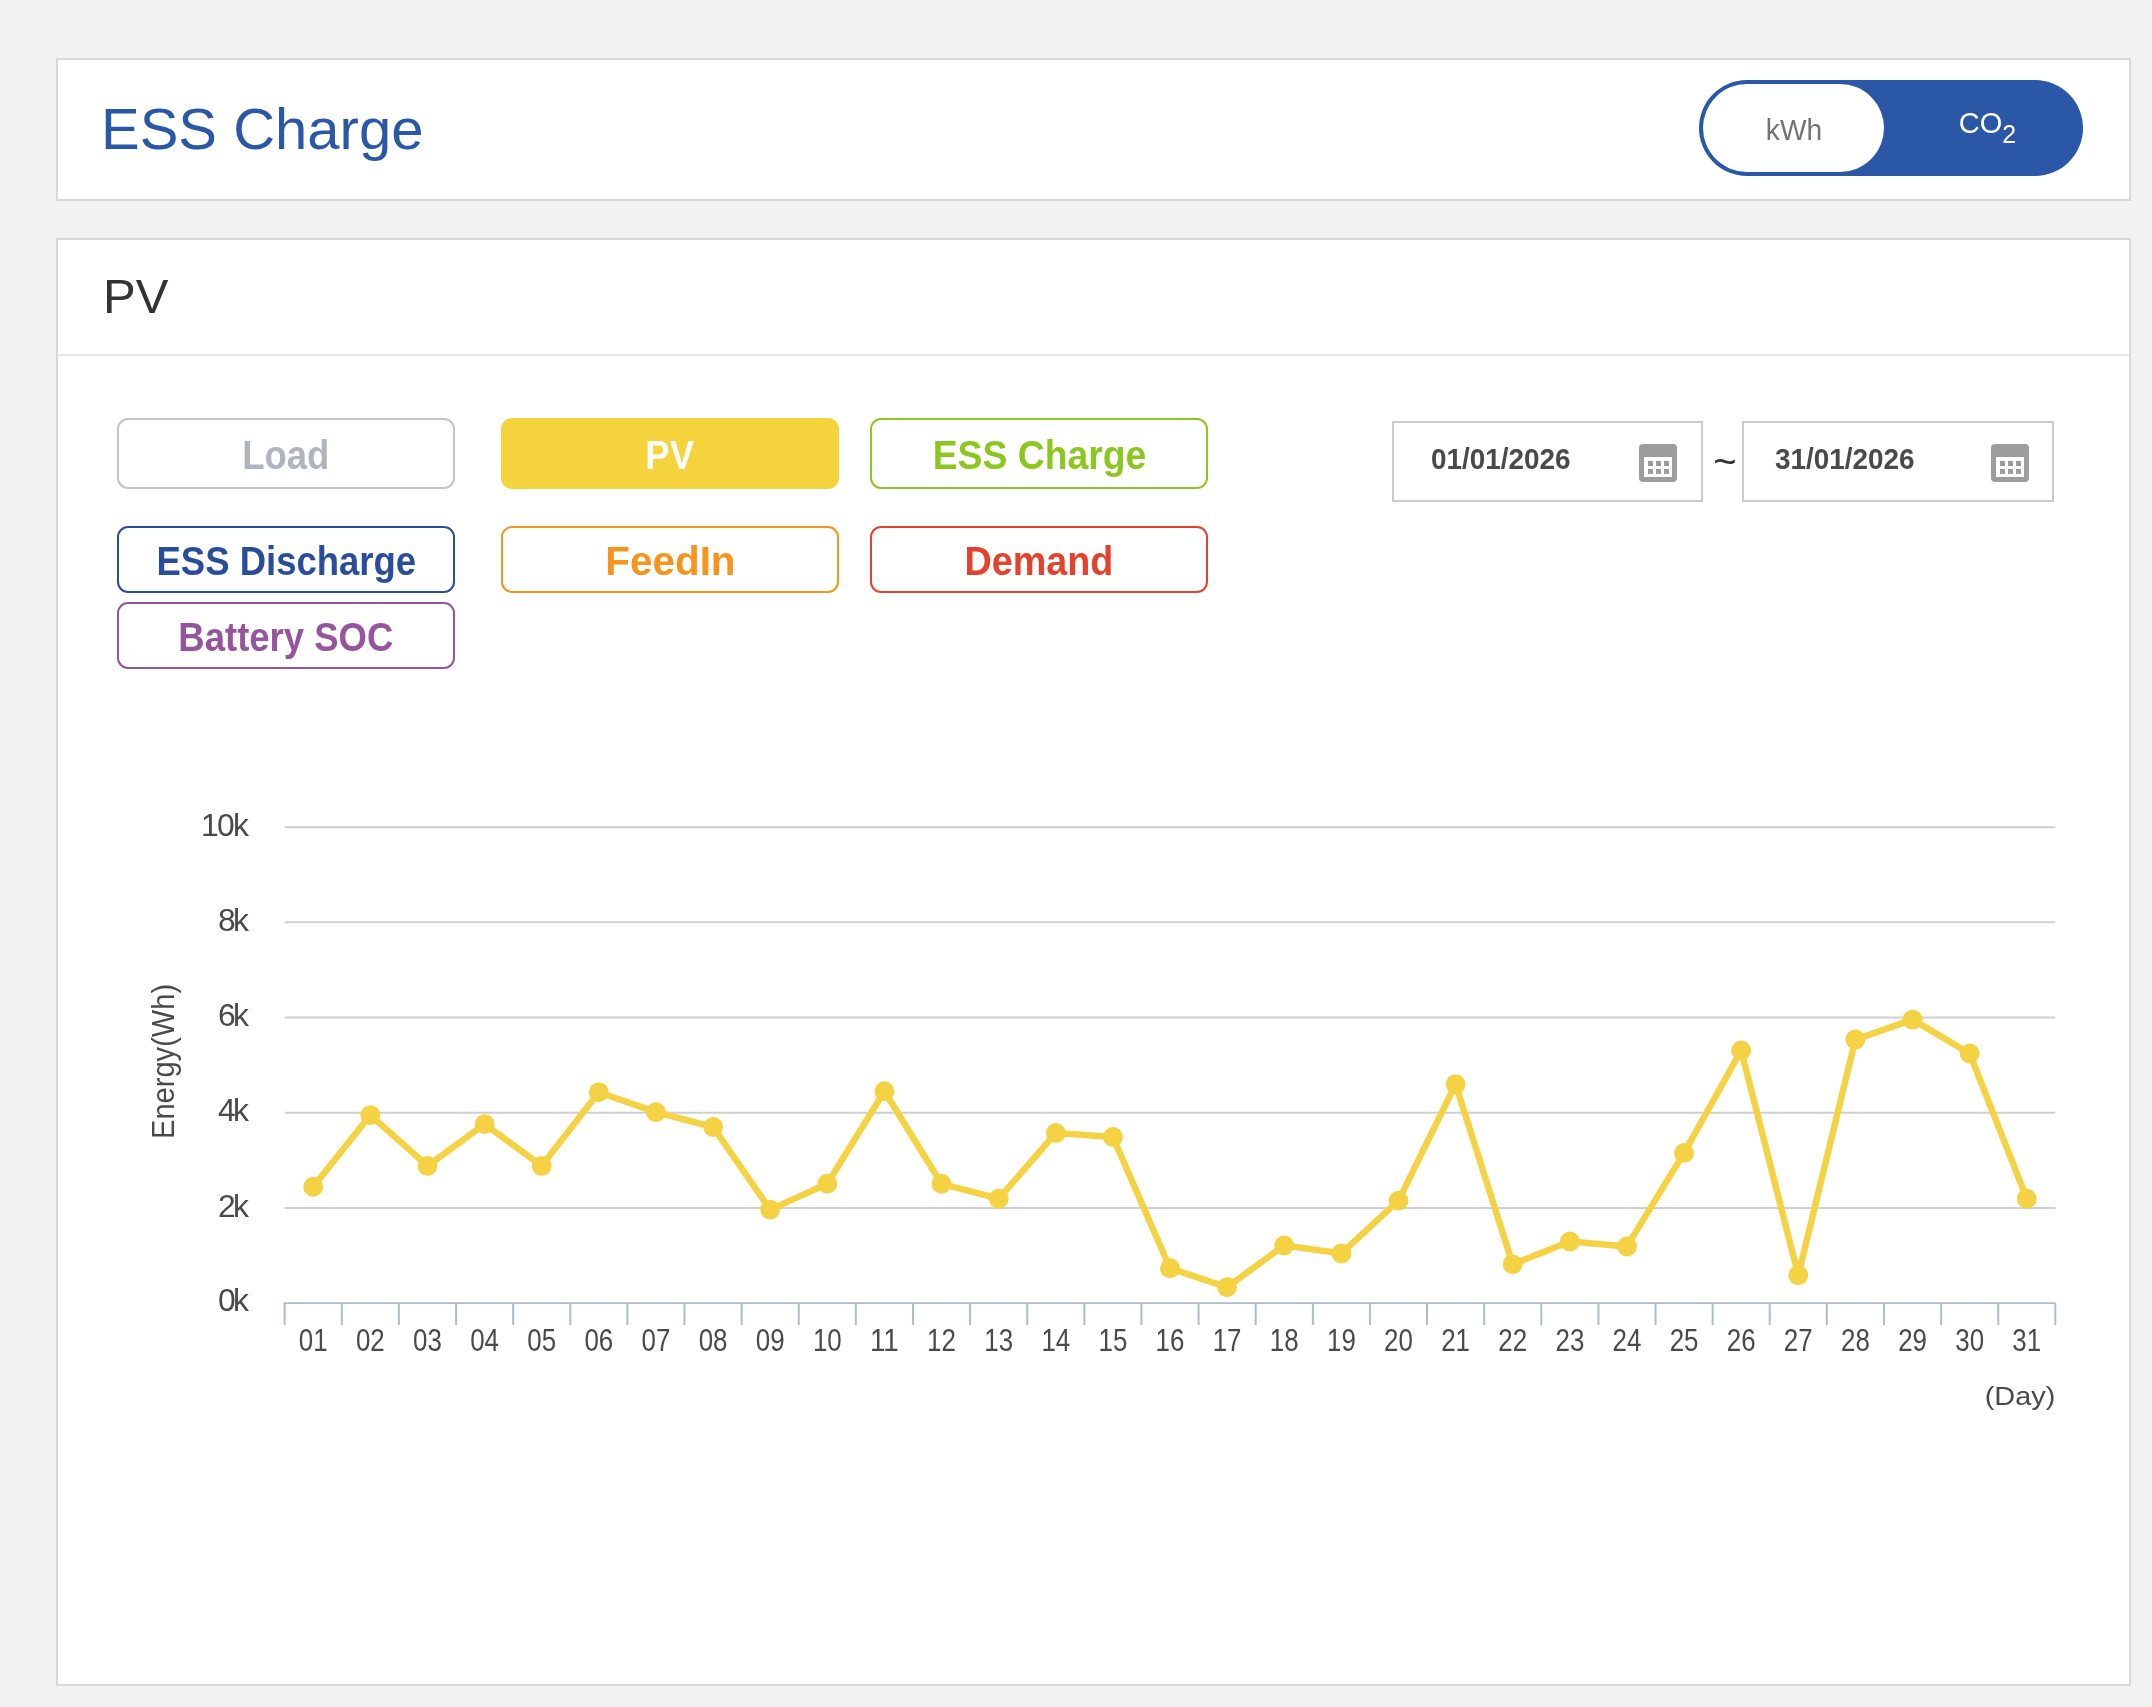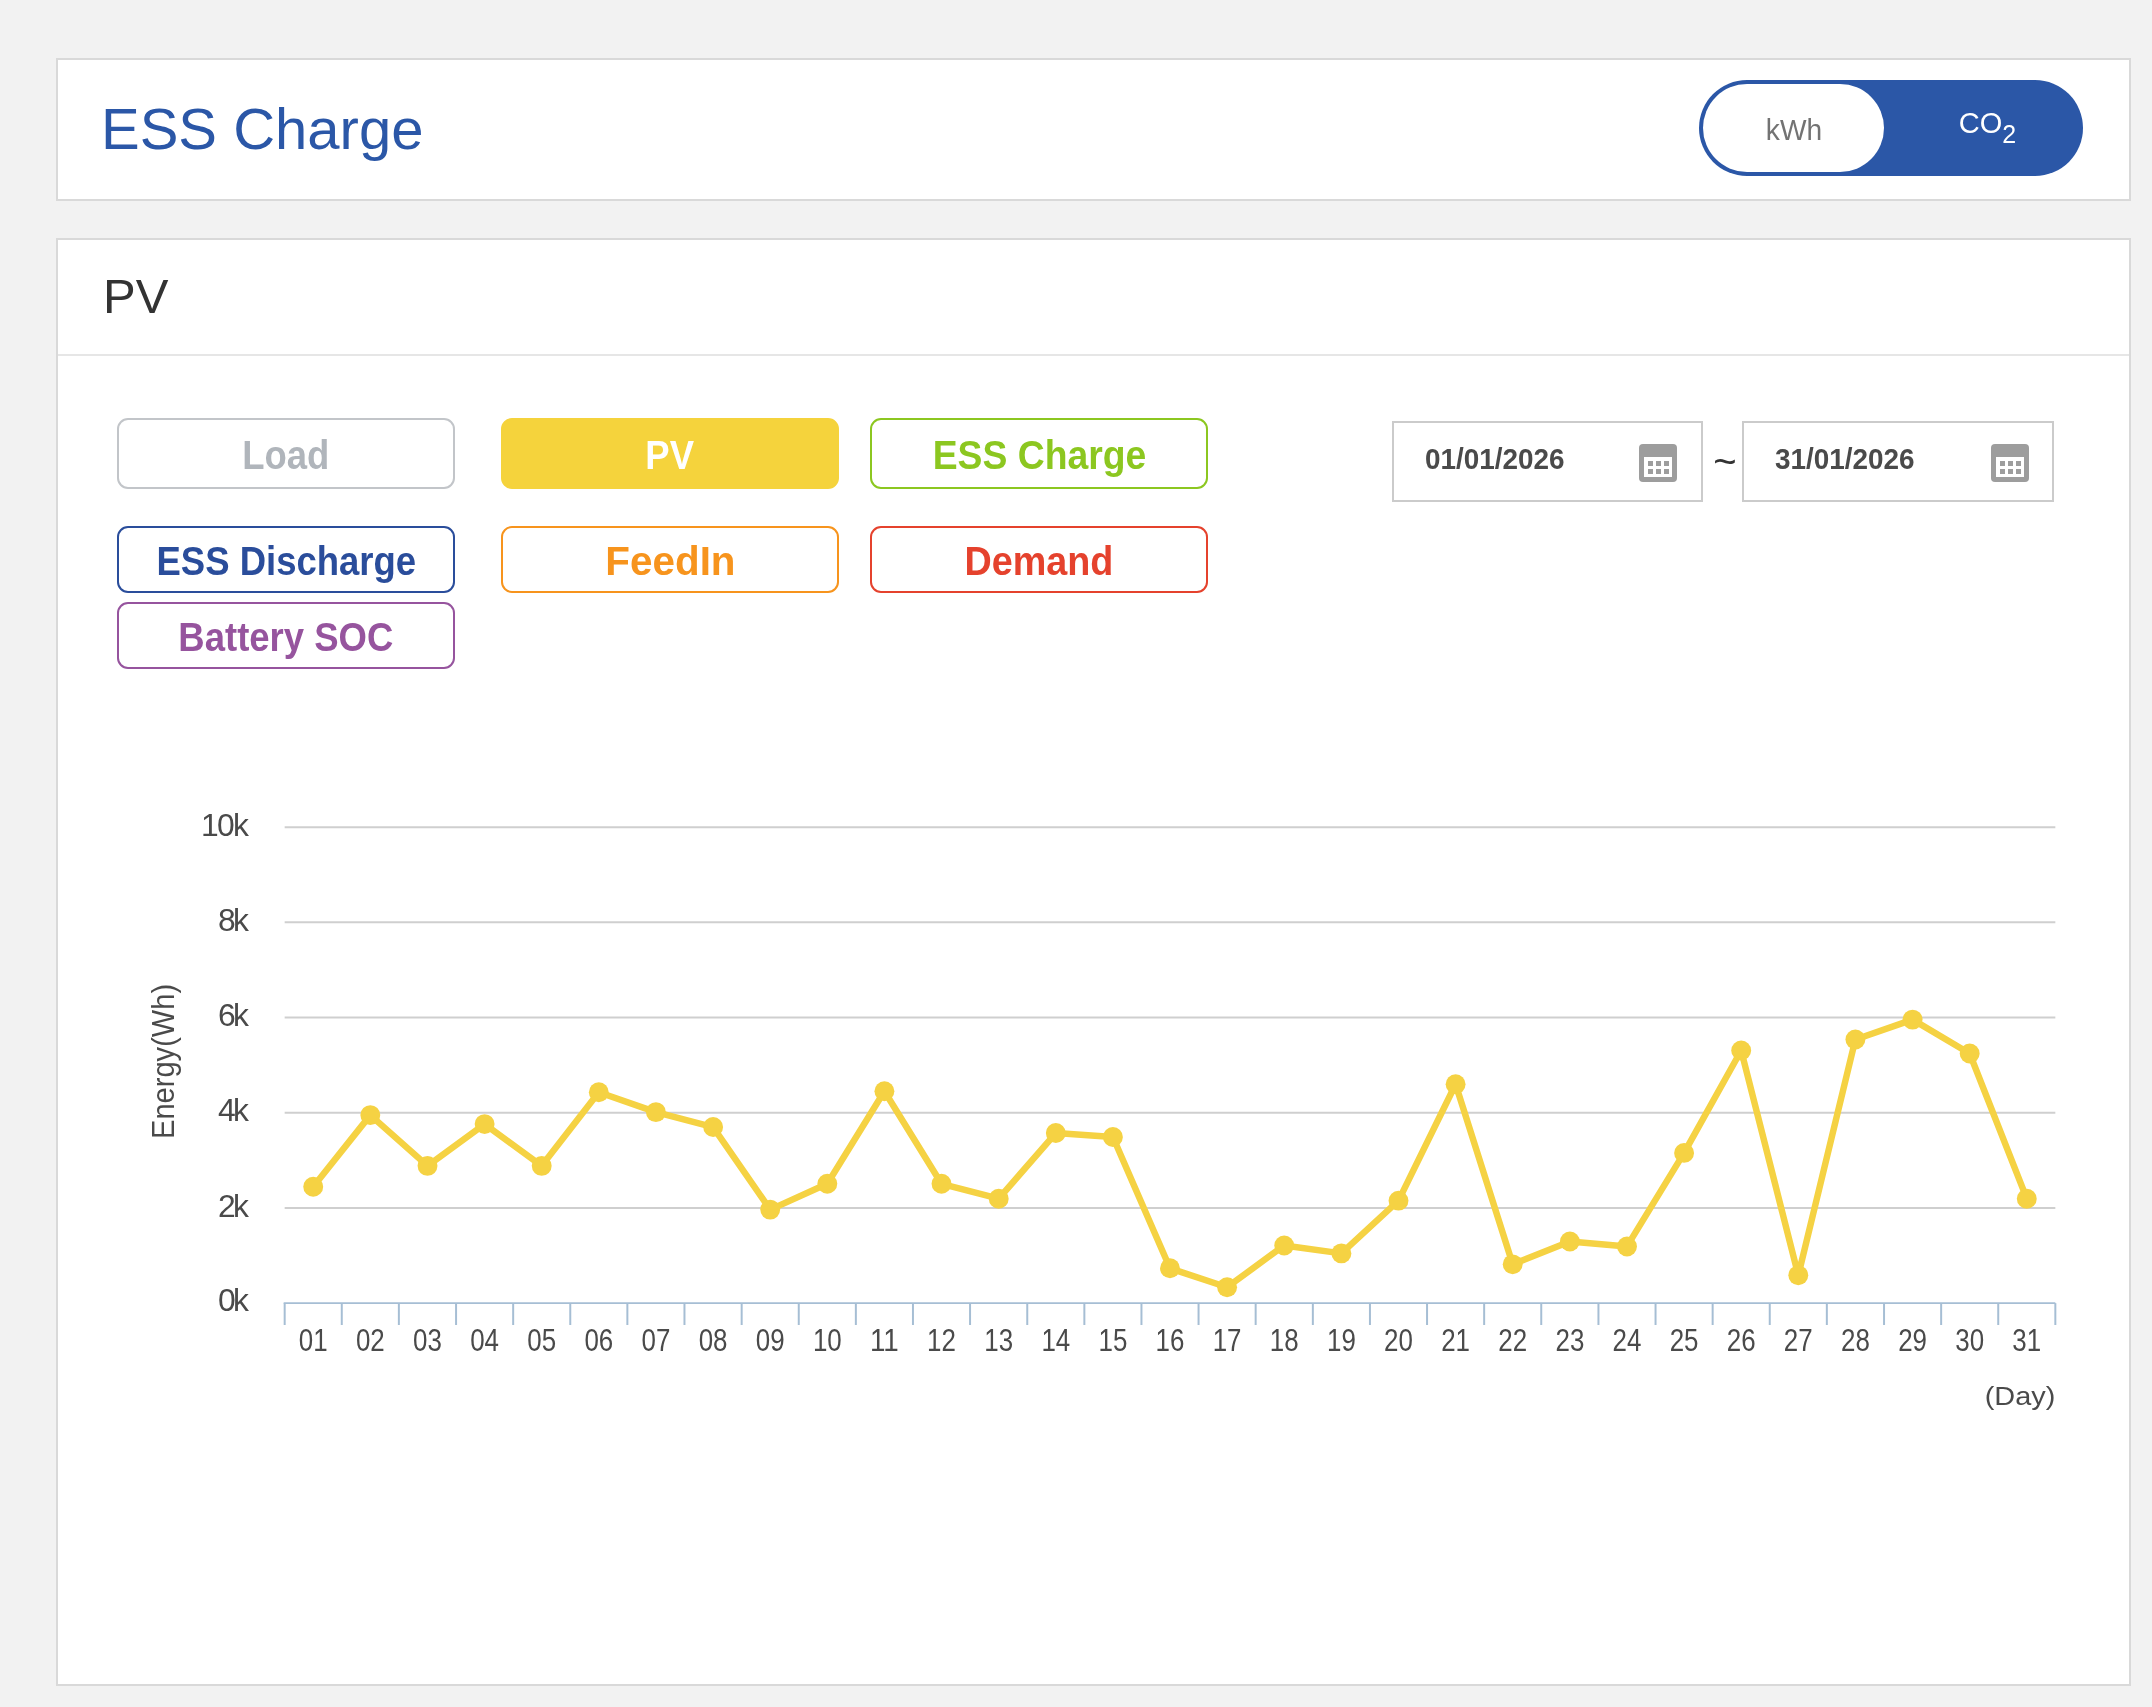--- a/index.html
+++ b/index.html
@@ -50,21 +50,21 @@
 <div class="btn r2 c2" style="border-color:#f7941d; color:#f7941d;">
     <span style="transform:scaleX(1.01);">FeedIn</span>
   </div>
 <div class="btn r2 c3" style="border-color:#e5422d; color:#e5422d;">
     <span style="transform:scaleX(0.943);">Demand</span>
   </div>
 <div class="btn r3 c1" style="border-color:#96549e; color:#96549e;">
     <span>Battery SOC</span>
   </div>
 
-<div class="din" style="left:1392px; width:311px;">
+<div class="din" style="left:1392px; width:311px;padding-left:6px;">
     <span>01/01/2026</span>
   </div>
 <div style="position:absolute; left:1708px; top:421px; width:34px; height:81px; line-height:81px; text-align:center; font-size:40px; color:#333;">~</div>
 <div class="din" style="left:1742px; width:312px;">
     <span>31/01/2026</span>
   </div>
 
 <svg style="position:absolute; left:1639px; top:444px;" width="38" height="38" viewBox="0 0 38 38">
   <rect x="0" y="0" width="38" height="38" rx="4" fill="#9d9d9d"></rect>
   <rect x="5" y="13" width="28" height="20" fill="#fff"></rect>

